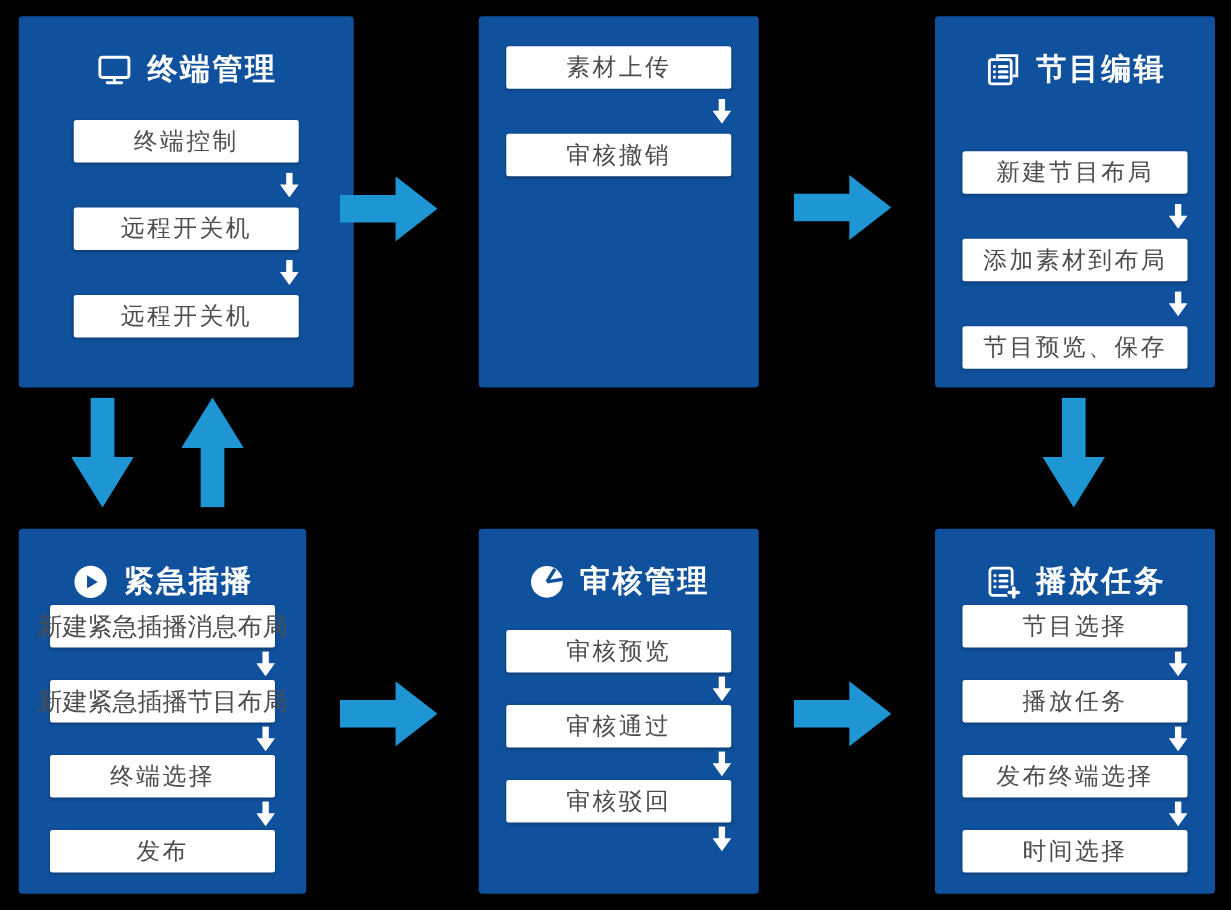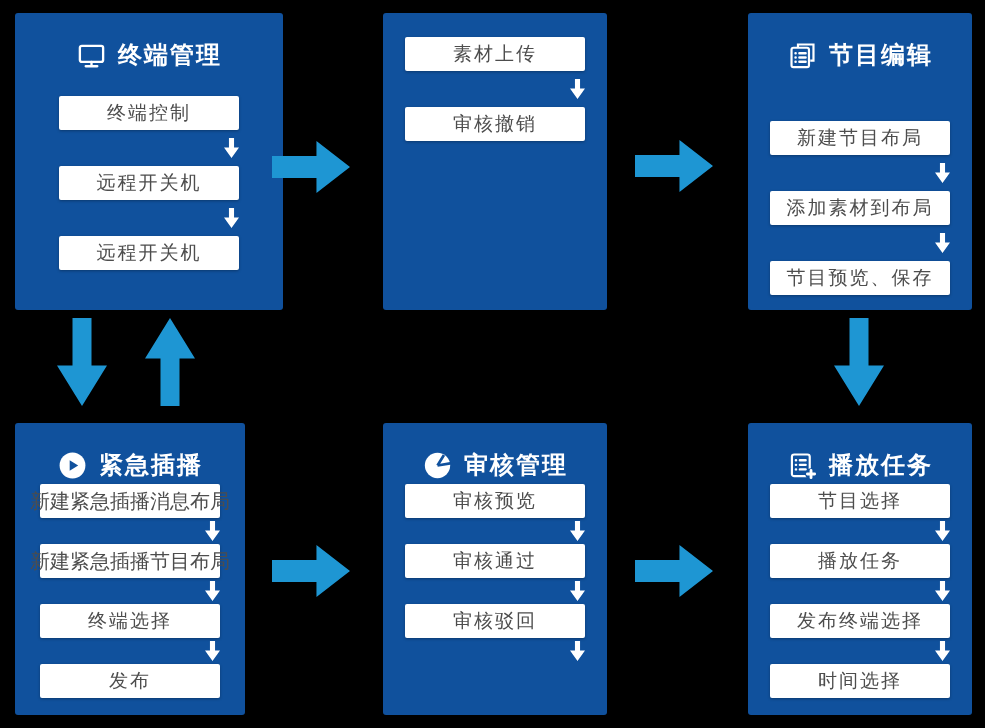--- a/index.html
+++ b/index.html
@@ -16,21 +16,21 @@
     background: #10519D;
     border-radius: 3px;
     display: flex;
     flex-direction: column;
     align-items: center;
   }
   .p1 { left: 15px;  top: 13px;  width: 268px; height: 297px; }
   .p2 { left: 383px; top: 13px;  width: 224px; height: 297px; }
   .p3 { left: 748px; top: 13px;  width: 224px; height: 297px; gap: 25px; }
   .p4 { left: 15px;  top: 423px; width: 230px; height: 292px; }
-  .p5 { left: 383px; top: 423px; width: 224px; height: 292px; }
+  .p5 { left: 383px; top: 423px; width: 224px; height: 292px; gap: 20px; }
   .p6 { left: 748px; top: 423px; width: 224px; height: 292px; }
 
   .panel-header {
     margin-top: 25px;
     height: 34px;
     display: flex;
     align-items: center;
     justify-content: center;
     gap: 11px;
   }

